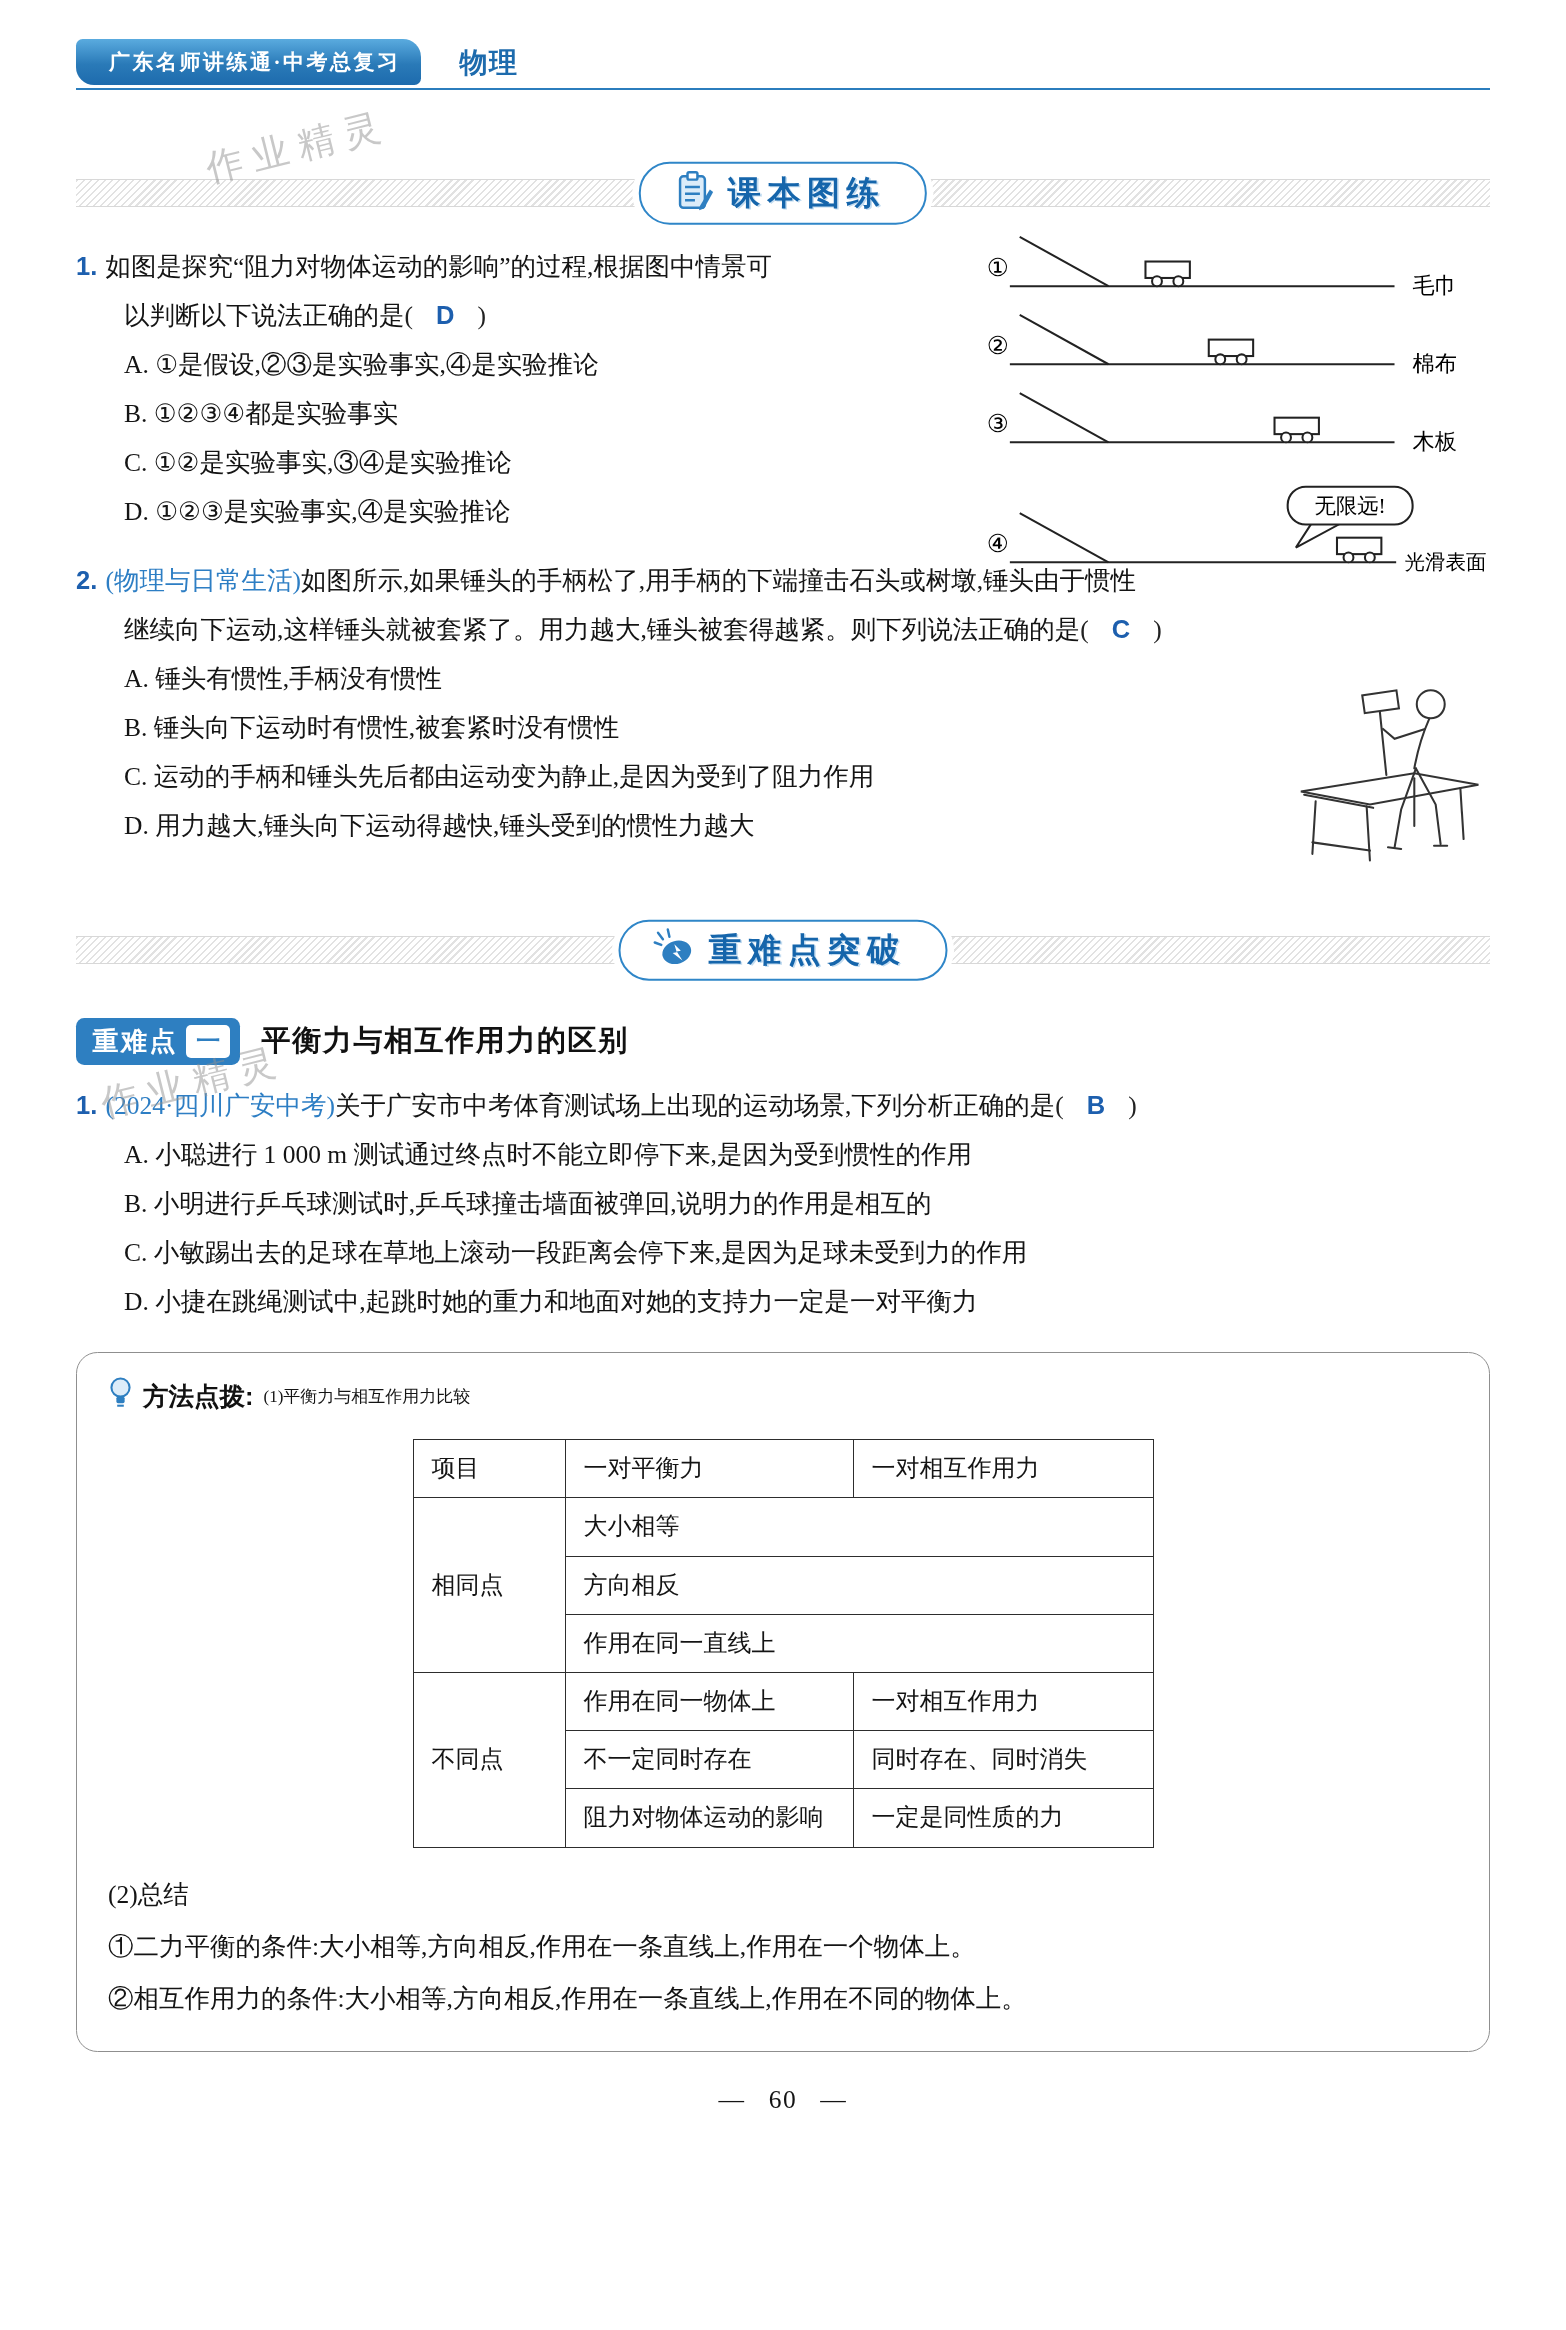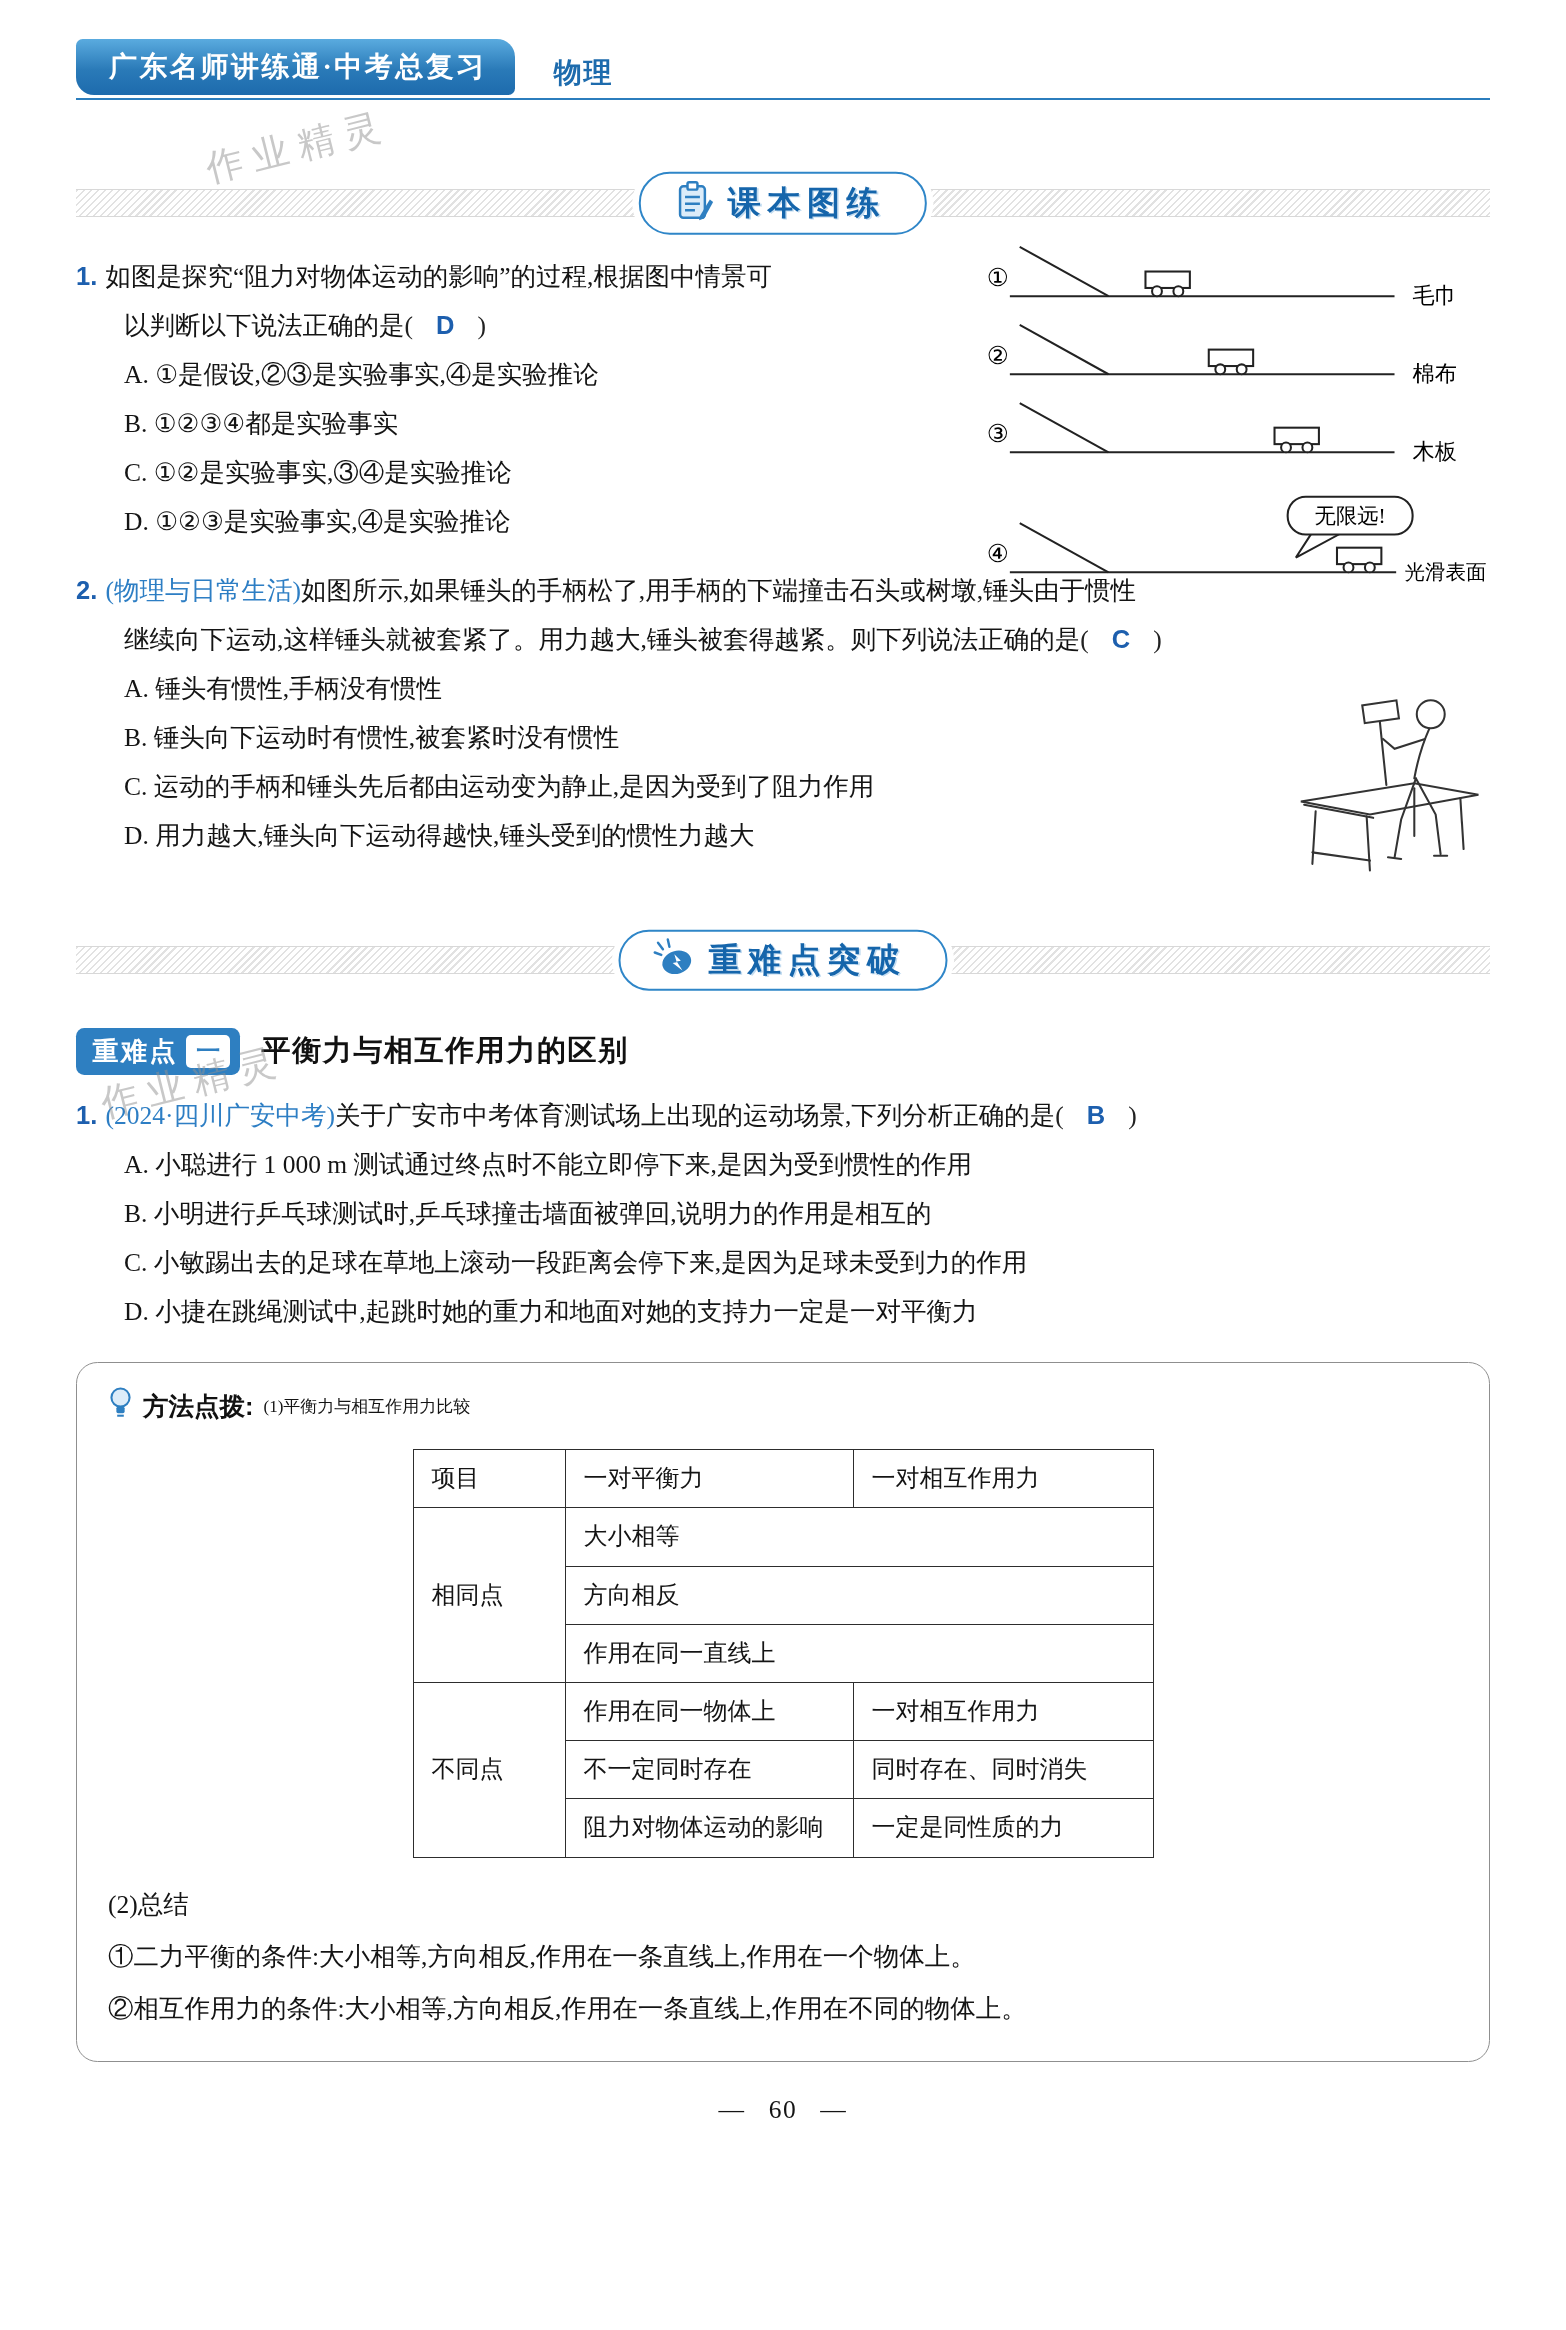--- a/index.html
+++ b/index.html
@@ -13,22 +13,22 @@
     font-family: "Liberation Serif", "DejaVu Serif", serif;
     color: #141414;
     padding: 39px 76px 25px 76px;
     overflow: hidden;
   }
 
   
   .header { display:flex; align-items:flex-end; border-bottom:2.5px solid #2b7dbd; padding-bottom:1.6px; }
   .brand {
     background: linear-gradient(180deg,#5aabdf 0%, #2a7ab8 55%, #1d6bad 100%);
-    color:#fff; font-weight:bold; font-size:28px; letter-spacing:2.5px;
-    padding:9px 28px 9px 33px; border-radius:6.6px 18px 6.6px 18px;
+    color:#fff; font-weight:bold; font-size:21px; letter-spacing:2.5px;
+    padding:9px 20px 9px 33px; border-radius:6.6px 18px 6.6px 18px;
     font-family:Liberation Serif, serif;
     margin-bottom:1.6px;
   }
   .subject {
     color:#1d6bad; font-weight:bold; font-size:28px; margin-left:39px; padding-bottom:5px;
     font-family:"Liberation Sans", sans-serif; letter-spacing:1.6px;text-align:right;
   }
 
   
   .banner-band { position:relative; height:48px; }

